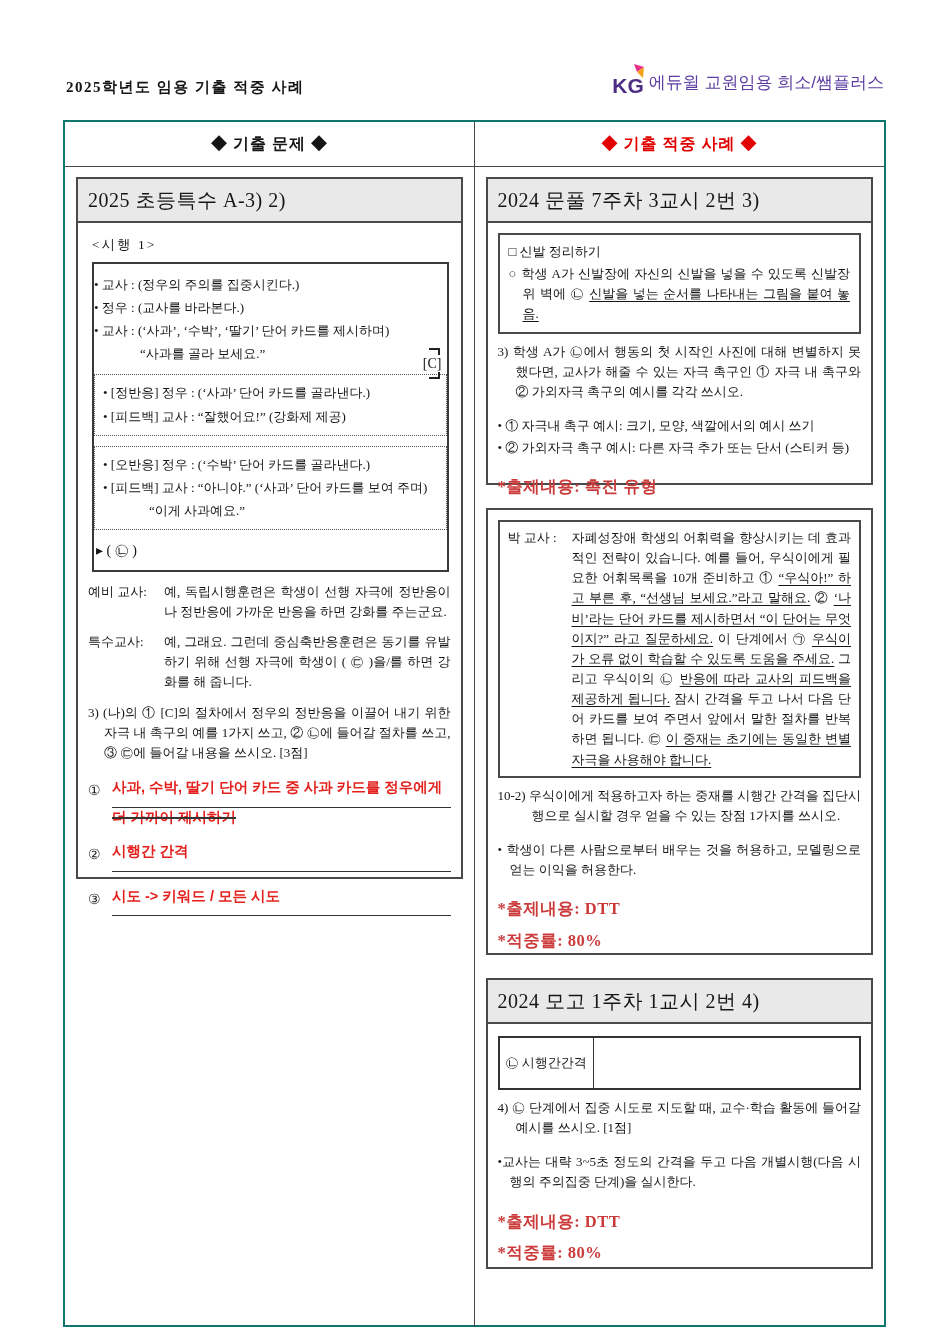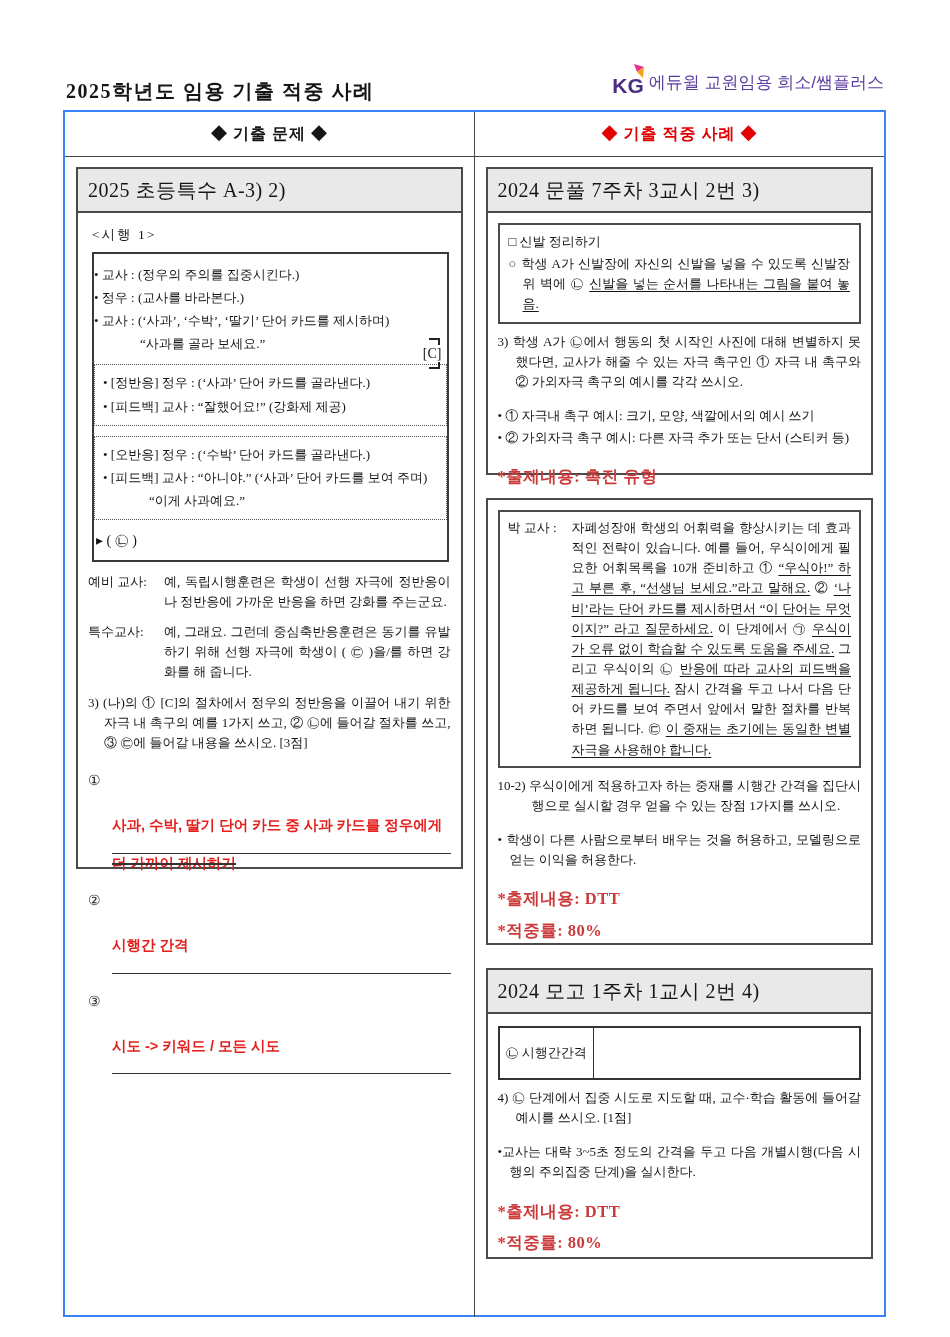--- a/index.html
+++ b/index.html
@@ -7,34 +7,34 @@
   body {
     width: 950px; height: 1337px;
     background: #ffffff;
     font-family: "Liberation Serif", serif;
     color: #151515;
     position: relative;
     overflow: hidden;
   }
   .page-header {
     position: absolute; top: 78px; left: 66px;
-    font-size: 20px; font-weight: bold; letter-spacing: 1.5px;
+    font-size: 15px; font-weight: bold; letter-spacing: 1.5px;
   }
   .logo {
     position: absolute; top: 58px; right: 66px;
     display: flex; align-items: flex-end; gap: 5px;
   }
   .logo-kg { font-family: "Liberation Sans", sans-serif; font-weight: bold; font-size: 21px; color: #4b2e83; line-height: 0.9; position: relative; }
   .logo-mark { position: absolute; top: -13px; right: -2px; width: 14px; height: 14px; }
   .logo-text { font-family: "Liberation Sans", sans-serif; font-size: 17px; color: #5a3ba0; padding-bottom: 2px; margin-top: 13px; }
 
   .outer {
-    position: absolute; left: 63px; top: 110px;
+    position: absolute; left: 63px; top: 120px;
     width: 823px; height: 1207px;
-    border: 2px solid #3b82f6;
+    border: 2px solid #0f766e;
     background: #fff;
   }
   .outer-head { display: flex; height: 45px; border-bottom: 1px solid #464646; }
   .oh-cell { flex: 1; display: flex; align-items: center; justify-content: center; font-size: 16px; font-weight: bold; letter-spacing: 1px; }
   .oh-left { border-right: 1px solid #464646; }
   .oh-right { color: #e30000; }
 
   .cols { display: flex; height: 1160px; }
   .col { width: 411.5px; padding: 10px 11px; }
   .col-left { border-right: 1px solid #464646; }
@@ -58,21 +58,21 @@
   .brk::after  { content: ""; display: block; width: 9px; height: 5px; border-bottom: 2px solid #222; border-right: 2px solid #222; margin: 1px 2px 0 auto; }
   .dotted-box { border: 1.5px dotted #555; padding: 5px 8px; margin: 10px 0; }
   .arrow-line { margin: 8px 0 2px 2px; font-size: 14px; }
   .drow { display: flex; margin-top: 10px; }
   .spk { width: 76px; flex: none; }
   .dtxt { flex: 1; text-align: justify; }
   .q-text { margin-top: 10px; padding-left: 16px; text-indent: -16px; text-align: justify; }
   .ans { display: flex; align-items: flex-start; margin-top: 15px; }
   .ans-num { width: 24px; flex: none; font-size: 14px; color: #222; padding-top: 2px; }
   .ans-body { flex: 1; font-family: "Liberation Sans", sans-serif; font-weight: bold; color: #e3201c; font-size: 14.5px; line-height: 1.3; }
-  .uline { border-bottom: 1.5px solid #333; padding-bottom: 18px; margin-top: 48px; }
+  .uline { border-bottom: 1.5px solid #333; padding-bottom: 10px; }
   .strike { text-decoration: line-through; text-decoration-color: #333; text-decoration-thickness: 1.5px; }
 
   
   .s1-card { height: 308px; }
   .s2-card { height: 447px; }
   .s3-card { height: 291px; }
   .q-box { border: 2px solid #4a4a4a; padding: 5px 9px; margin: 2px 0 8px; }
   .q-box p { margin: 2px 0; padding-left: 14px; text-indent: -14px; text-align: justify; }
   .u { text-decoration: underline; text-underline-offset: 3px; text-decoration-thickness: 1px; }
   .rq { margin: 8px 0 0; padding-left: 18px; text-indent: -18px; text-align: justify; }

